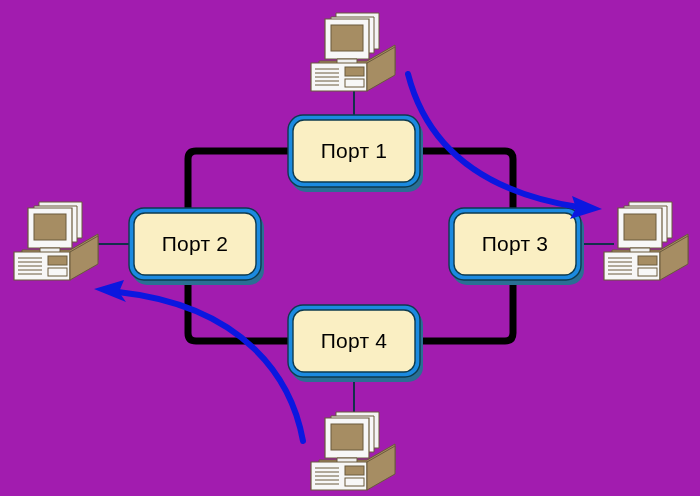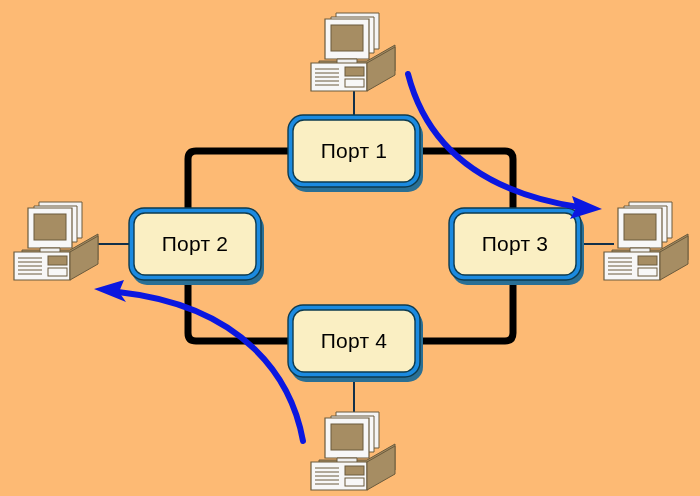--- a/index.html
+++ b/index.html
@@ -5,21 +5,21 @@
 <style>
   html, body {
     margin: 0;
     padding: 0;
     background: #ffffff;
   }
   #canvas {
     position: relative;
     width: 700px;
     height: 496px;
-    background: #fdba74;
+    background: #a21caf;
     overflow: hidden;
     font-family: "Liberation Sans", "DejaVu Sans", sans-serif;
   }
   #diagram-svg {
     position: absolute;
     left: 0;
     top: 0;
     width: 700px;
     height: 496px;
   }

